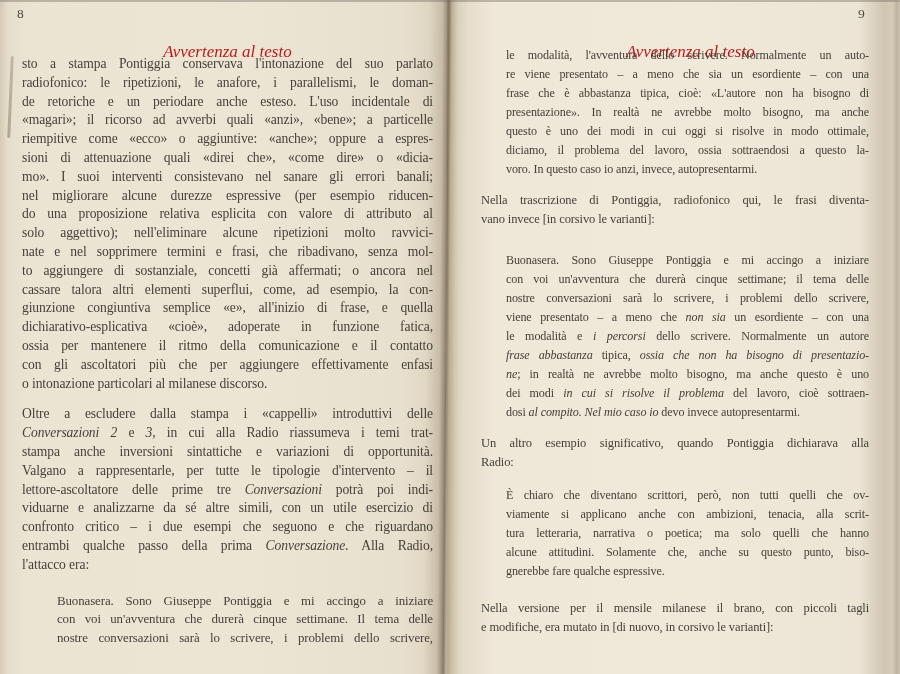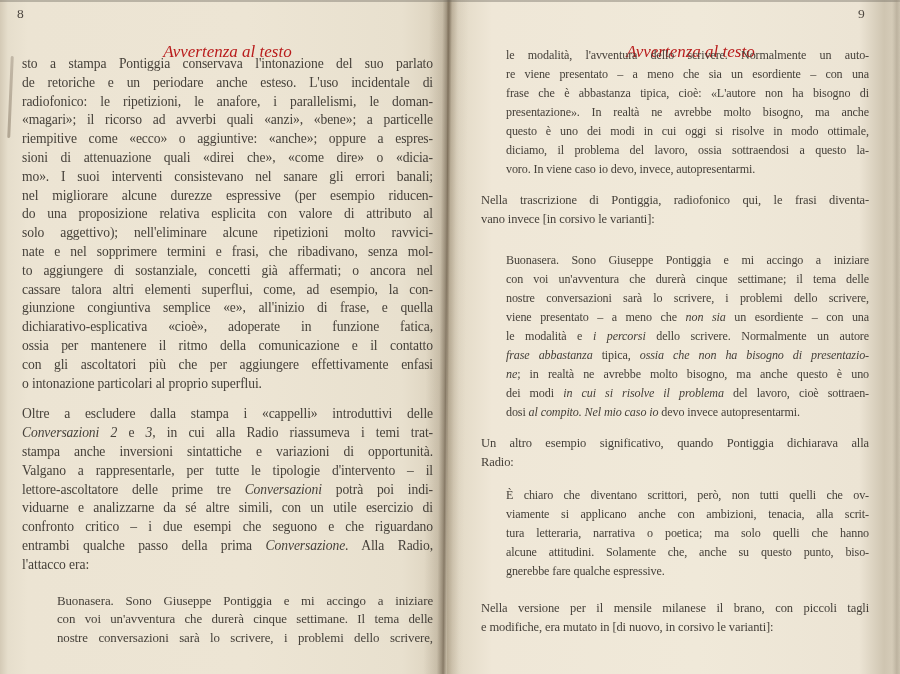--- a/index.html
+++ b/index.html
@@ -74,37 +74,37 @@
 
   <div id="num-left" class="pagenum">8</div>
   <div id="head-left" class="runhead">Avvertenza al testo</div>
 
   <div id="head-right" class="runhead">Avvertenza al testo</div>
   <div id="num-right" class="pagenum">9</div>
 
   <div id="ltext" class="textcol">
       <div class="block para">
         <div class="tline">sto a stampa Pontiggia conservava l'intonazione del suo parlato</div>
+        <div class="tline">radiofonico: le ripetizioni, le anafore, i parallelismi, le doman-</div>
         <div class="tline">de retoriche e un periodare anche esteso. L'uso incidentale di</div>
-        <div class="tline">radiofonico: le ripetizioni, le anafore, i parallelismi, le doman-</div>
         <div class="tline">«magari»; il ricorso ad avverbi quali «anzi», «bene»; a particelle</div>
         <div class="tline">riempitive come «ecco» o aggiuntive: «anche»; oppure a espres-</div>
         <div class="tline">sioni di attenuazione quali «direi che», «come dire» o «dicia-</div>
         <div class="tline">mo». I suoi interventi consistevano nel sanare gli errori banali;</div>
         <div class="tline">nel migliorare alcune durezze espressive (per esempio riducen-</div>
         <div class="tline">do una proposizione relativa esplicita con valore di attributo al</div>
         <div class="tline">solo aggettivo); nell'eliminare alcune ripetizioni molto ravvici-</div>
         <div class="tline">nate e nel sopprimere termini e frasi, che ribadivano, senza mol-</div>
         <div class="tline">to aggiungere di sostanziale, concetti già affermati; o ancora nel</div>
         <div class="tline">cassare talora altri elementi superflui, come, ad esempio, la con-</div>
         <div class="tline">giunzione congiuntiva semplice «e», all'inizio di frase, e quella</div>
         <div class="tline">dichiarativo-esplicativa «cioè», adoperate in funzione fatica,</div>
         <div class="tline">ossia per mantenere il ritmo della comunicazione e il contatto</div>
         <div class="tline">con gli ascoltatori più che per aggiungere effettivamente enfasi</div>
-        <div class="tline lastline">o intonazione particolari al proprio superflui.</div>
+        <div class="tline lastline">o intonazione particolari al milanese discorso.</div>
       </div>
       <div class="block para">
         <div class="tline">Oltre a escludere dalla stampa i «cappelli» introduttivi delle</div>
         <div class="tline"><i>Conversazioni 2</i> e <i>3</i>, in cui alla Radio riassumeva i temi trat-</div>
         <div class="tline">stampa anche inversioni sintattiche e variazioni di opportunità.</div>
         <div class="tline">Valgano a rappresentarle, per tutte le tipologie d'intervento – il</div>
         <div class="tline">lettore-ascoltatore delle prime tre <i>Conversazioni</i> potrà poi indi-</div>
         <div class="tline">viduarne e analizzarne da sé altre simili, con un utile esercizio di</div>
         <div class="tline">confronto critico – i due esempi che seguono e che riguardano</div>
         <div class="tline">entrambi qualche passo della prima <i>Conversazione</i>. Alla Radio,</div>
@@ -117,21 +117,21 @@
       </div>
     </div>
   <div id="rtext" class="textcol">
       <div class="block quote">
         <div class="tline">le modalità, l'avventura dello scrivere. Normalmente un auto-</div>
         <div class="tline">re viene presentato – a meno che sia un esordiente – con una</div>
         <div class="tline">frase che è abbastanza tipica, cioè: «L'autore non ha bisogno di</div>
         <div class="tline">presentazione». In realtà ne avrebbe molto bisogno, ma anche</div>
         <div class="tline">questo è uno dei modi in cui oggi si risolve in modo ottimale,</div>
         <div class="tline">diciamo, il problema del lavoro, ossia sottraendosi a questo la-</div>
-        <div class="tline lastline">voro. In viene caso io devo, invece, autopresentarmi.</div>
+        <div class="tline lastline">voro. In questo caso io anzi, invece, autopresentarmi.</div>
       </div>
       <div class="block para">
         <div class="tline">Nella trascrizione di Pontiggia, radiofonico qui, le frasi diventa-</div>
         <div class="tline lastline">vano invece [in corsivo le varianti]:</div>
       </div>
       <div class="block quote">
         <div class="tline">Buonasera. Sono Giuseppe Pontiggia e mi accingo a iniziare</div>
         <div class="tline">con voi un'avventura che durerà cinque settimane; il tema delle</div>
         <div class="tline">nostre conversazioni sarà lo scrivere, i problemi dello scrivere,</div>
         <div class="tline">viene presentato – a meno che <i>non sia</i> un esordiente – con una</div>

